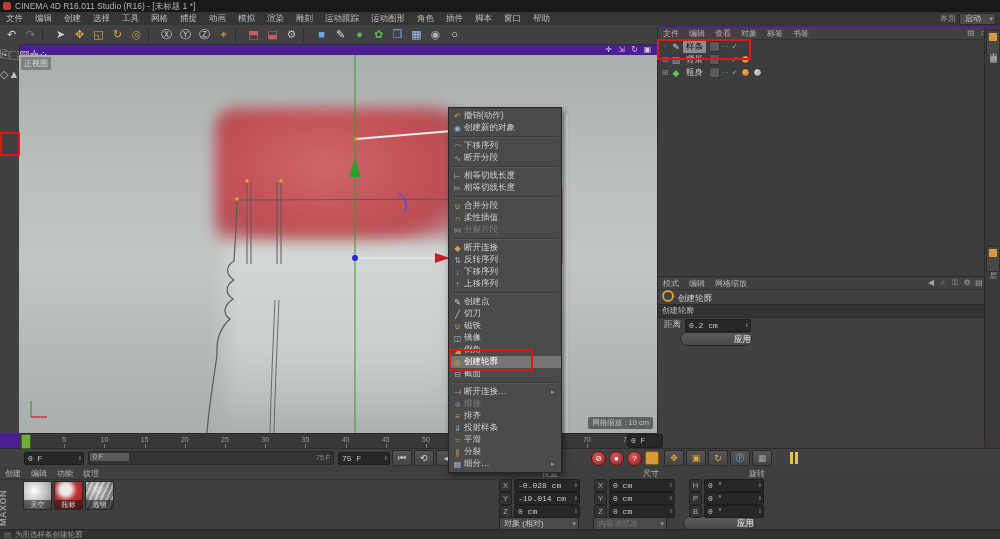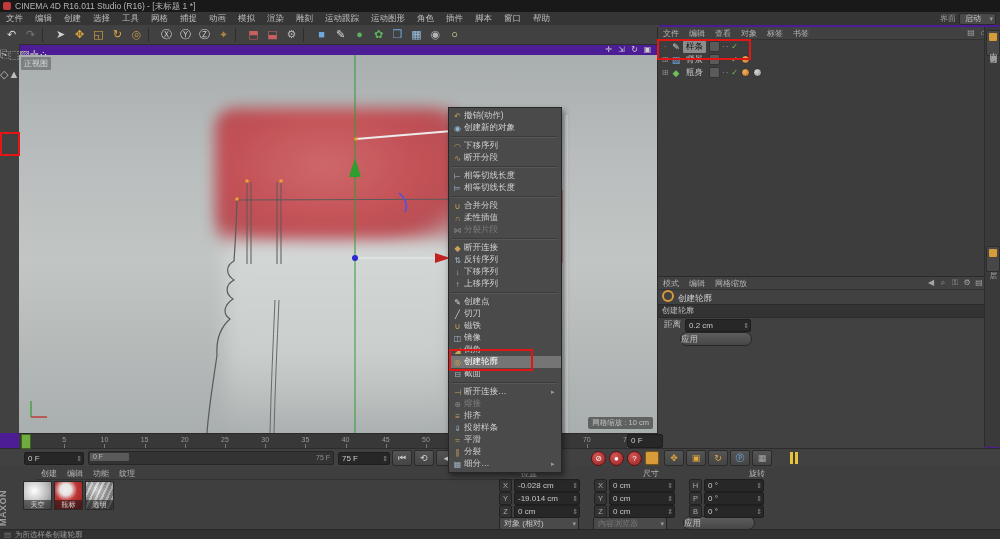--- a/index.html
+++ b/index.html
@@ -71,24 +71,24 @@
   .omrow .textag.dim{background:radial-gradient(circle at 35% 35%,#d8d8d8,#909090);}
   #attrpanel{position:absolute;left:0;top:249px;width:327px;height:171px;background:#414141;border-top:1px solid #2a2a2a;}
   #attrtitle{height:14px;line-height:14px;padding-left:4px;font-size:8.5px;color:#cfcfcf;}
   #attrtitle .ring{display:inline-block;width:8px;height:8px;border:2px solid #d89b3a;border-radius:50%;
       vertical-align:-1px;margin-right:4px;}
   #attrsection{height:12px;line-height:12px;background:#333;border-top:1px solid #2b2b2b;border-bottom:1px solid #2b2b2b;
       padding-left:4px;font-size:8px;color:#bdbdbd;}
   .attrrow{display:flex;align-items:center;height:14px;padding-left:6px;font-size:8.5px;color:#bdbdbd;}
   .cbx{width:8px;height:8px;background:#2a2a2a;border:1px solid #1c1c1c;border-radius:1px;margin-right:4px;}
   .field{background:#272727;border:1px solid #1e1e1e;border-radius:2px;color:#c9c9c9;
-      height:11px;line-height:11px;padding:0 3px;font-size:8px;position:relative;}
+      height:11px;line-height:11px;padding:0 3px;font-size:8px;position:relative;font-family:Liberation Mono, monospace;}
   .field .stp{position:absolute;right:1px;top:0;font-size:7px;color:#8a8a8a;}
   .btn{background:linear-gradient(180deg,#5d5d5d,#474747);border:1px solid #272727;border-radius:7px;
-      color:#c9c9c9;font-size:8.5px;text-align:left;}
+      color:#c9c9c9;font-size:8.5px;text-align:right;font-weight:bold;}
   
   #vtabs{left:984px;top:27px;width:16px;height:420px;background:#3a3a3a;border-left:1px solid #2c2c2c;}
   .vtab{width:12px;margin:3px auto 0;background:#474747;border:1px solid #2c2c2c;border-radius:2px;
       padding:2px 0;text-align:center;}
   .vtab .vi{display:block;width:8px;height:8px;margin:0 auto 2px;background:#d89b3a;border-radius:1px;}
   .vtab .vt{writing-mode:vertical-rl;font-size:7.5px;color:#a8a8a8;letter-spacing:1px;}
   
   #ruler{left:19px;top:433px;width:638px;height:15px;background:#383838;border-top:1px solid #2a2a2a;}
   .tick{position:absolute;top:2px;font-size:7px;color:#9a9a9a;transform:translateX(-50%);}
   .tickline{position:absolute;top:10px;width:1px;height:4px;background:#777;}
@@ -444,41 +444,41 @@
         <span class="trbtn" style="color: rgb(226, 168, 62);">✥</span>
         <span class="trbtn" style="color: rgb(226, 168, 62);">▣</span>
         <span class="trbtn" style="color: rgb(226, 168, 62);">↻</span>
         <span class="trbtn" style="color: rgb(111, 168, 220);">Ⓟ</span>
         <span class="trbtn" style="color: rgb(165, 165, 165);">▦</span>
       </span>
     <span style="width:9px;height:12px;margin-left:18px;background:repeating-linear-gradient(90deg,#e8c43a 0 3px,#3f3f3f 3px 5px);"></span>
   </div>
 
   <div class="abs" id="bottom">
-    <div class="panelmenu" id="matmenu" style="background:#3f3f3f;margin-left:36px;"><span class="mitem">创建</span><span class="mitem">编辑</span><span class="mitem">功能</span><span class="mitem">纹理</span></div>
+    <div class="panelmenu" id="matmenu" style="background:#3f3f3f;"><span class="mitem">创建</span><span class="mitem">编辑</span><span class="mitem">功能</span><span class="mitem">纹理</span></div>
     <div id="brand">
       <div class="b1">MAXON</div>
 
     </div>
     <div id="mats">
         <div class="mat sky">
           <span class="sph"></span>
           <span class="mname">天空</span>
         </div>
         <div class="mat red">
           <span class="sph"></span>
           <span class="mname">瓶标</span>
         </div>
         <div class="mat glass">
           <span class="sph"></span>
           <span class="mname">透明</span>
         </div>
       </div>
     <div id="coords">
-      <span class="hdr" style="left:24px">位置</span>
+      <span class="hdr" style="left:45px">位置</span>
       <span class="hdr" style="left:146px">尺寸</span>
       <span class="hdr" style="left:252px">旋转</span>
 
       <div class="crow" style="left:2px;top:48px">
         <span class="combo2" style="width:62px">对象 (相对)</span>
         <span class="combo2 dis" style="width:56px;margin-left:14px">内容浏览器</span>
         <span class="btn" style="width:70px;height:12px;line-height:12px;margin-left:16px">应用</span>
       </div>
     <div class="crow" style="left: 2px; top: 11px;">
           <span class="axl">X</span>

